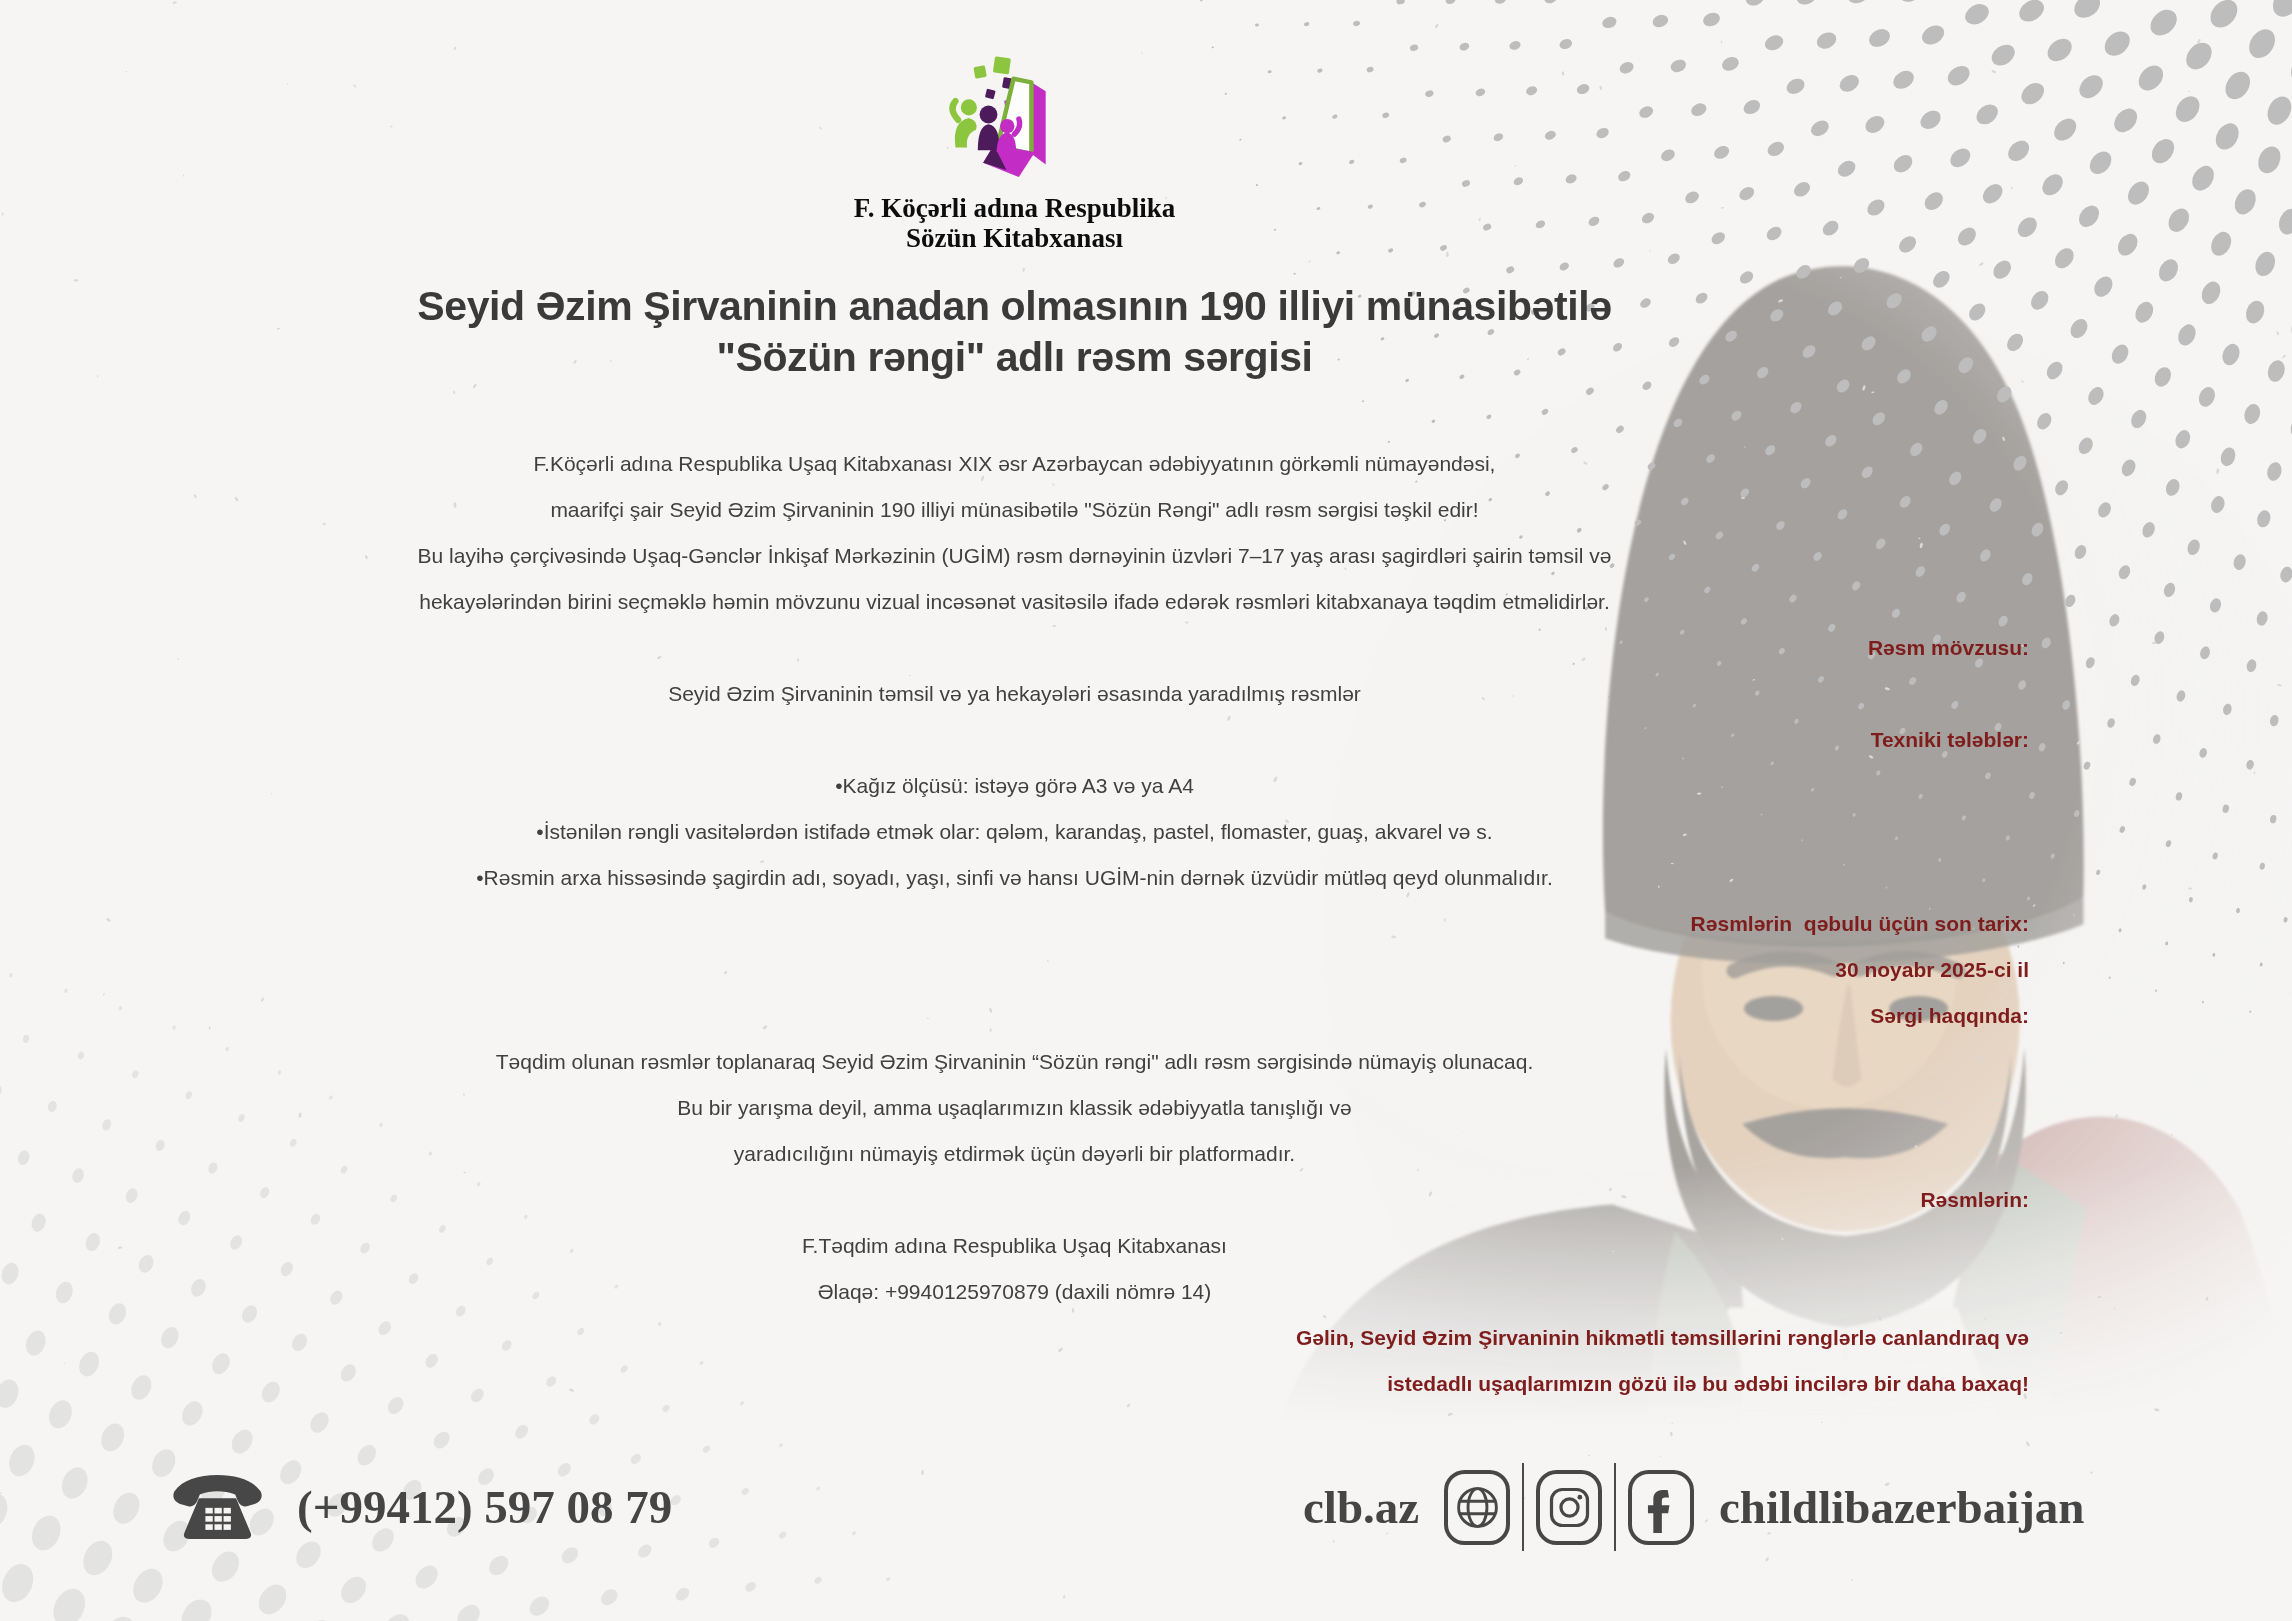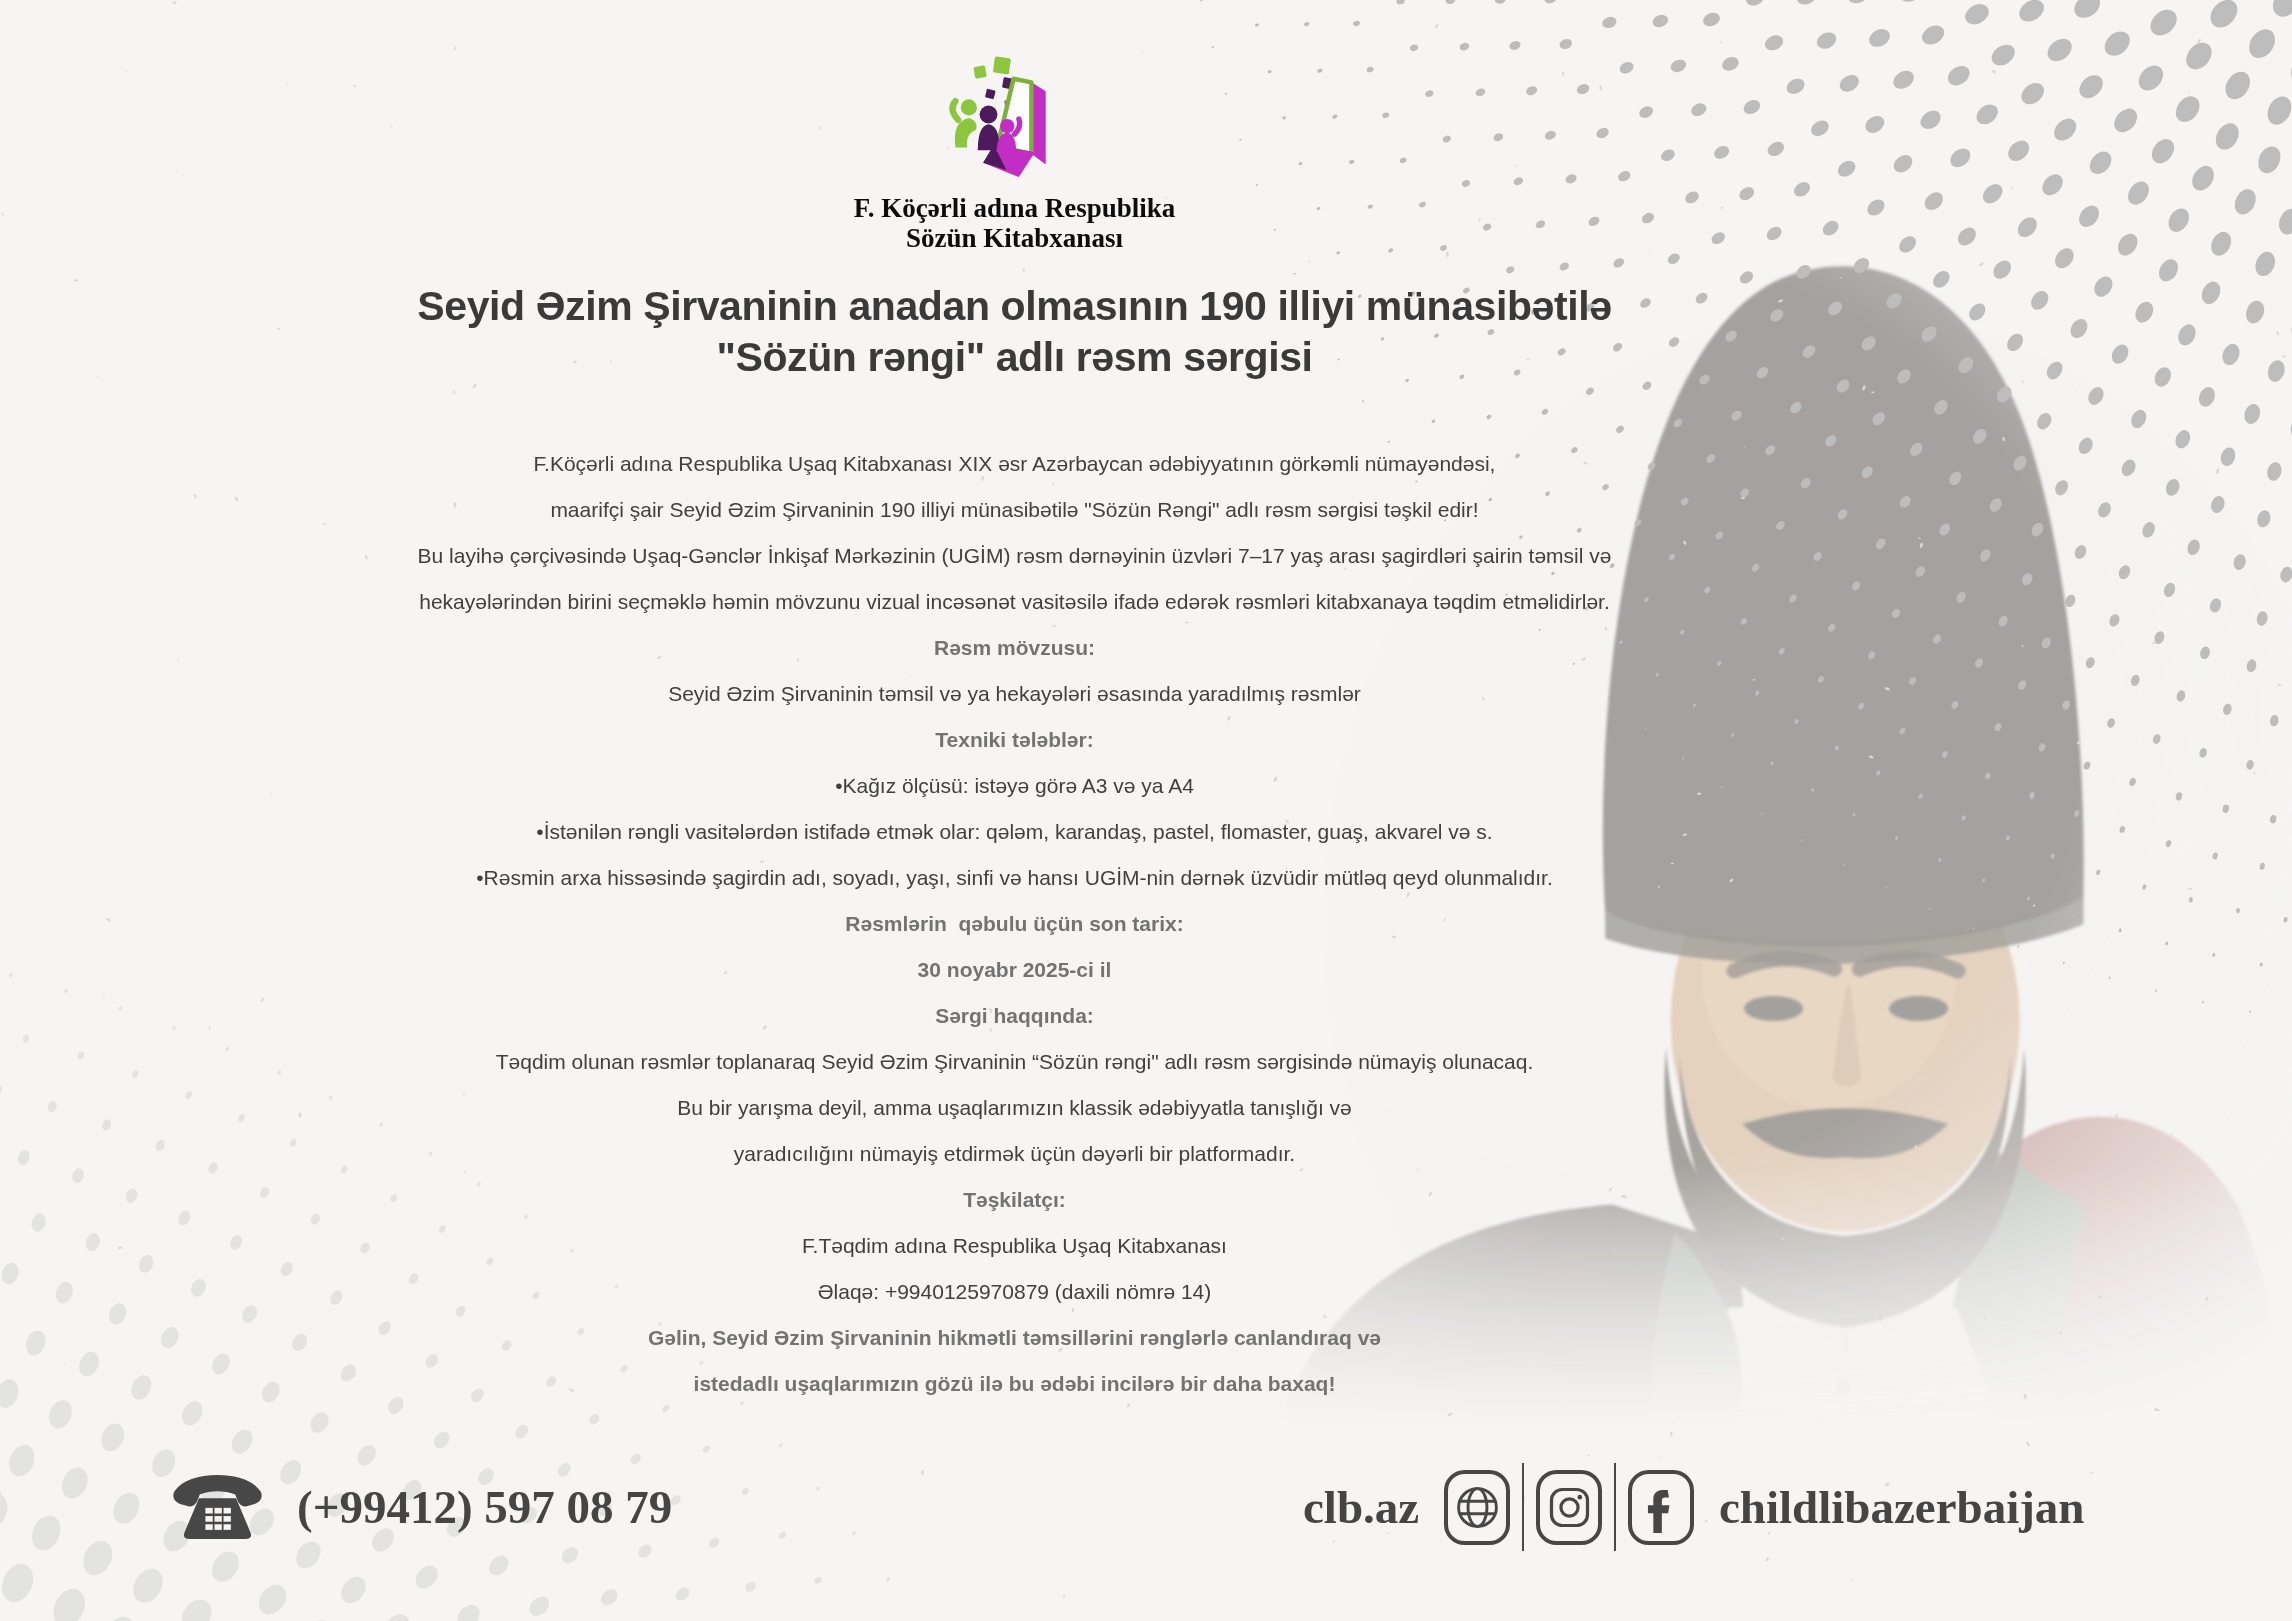--- a/index.html
+++ b/index.html
@@ -10,21 +10,21 @@
   }
   #decor{position:absolute;inset:0;z-index:2;pointer-events:none;}
   #portrait{position:absolute;left:1057px;top:188px;width:1236px;height:1254px;z-index:1;filter:blur(1.8px);}
   .center-col{position:absolute;left:0;width:2029px;text-align:center;z-index:3;}
   .logo-wrap{position:absolute;left:931px;top:52px;width:224px;height:134px;z-index:3;}
   .libname{top:193px;font-family:"Liberation Serif", serif;font-weight:bold;color:#0d0d0d;
            font-size:27px;line-height:30px;}
   .title{top:281px;font-weight:bold;color:#3a3a3a;font-size:41px;line-height:51px;letter-spacing:-0.4px;}
   .content{top:441px;color:#404040;}
   .line{height:46px;line-height:46px;font-size:21px;white-space:pre-wrap;}
-  .line.b{font-weight:bold;color:#737373;}
+  .line.b{font-weight:bold;color:#7f1d1d;text-align:right;}
   .footer-left{position:absolute;left:170px;top:1465px;height:84px;display:flex;align-items:center;gap:32px;z-index:3;text-align:center;}
   .footer-right{position:absolute;left:1303px;top:1462px;height:90px;display:flex;align-items:center;z-index:3;}
   .serif-big{font-family:"Liberation Serif", serif;font-weight:bold;font-size:47px;color:#454545;white-space:nowrap;}
   .icon-box{width:66px;height:75px;border:4px solid #474747;border-radius:20.6px;box-sizing:border-box;
             display:flex;align-items:center;justify-content:center;background:transparent;flex:none;}
   .vdiv{width:2.7px;height:88px;background:#4a4a4a;margin:0 11.6px;flex:none;}
   .mr26{margin-right:25px;} .ml26{margin-left:25px;}
 </style>
 </head>
 <body>
@@ -804,21 +804,21 @@
     <div class="line b">Texniki tələblər:</div>
     <div class="line r">•Kağız ölçüsü: istəyə görə A3 və ya A4</div>
     <div class="line r">•İstənilən rəngli vasitələrdən istifadə etmək olar: qələm, karandaş, pastel, flomaster, guaş, akvarel və s.</div>
     <div class="line r">•Rəsmin arxa hissəsində şagirdin adı, soyadı, yaşı, sinfi və hansı UGİM-nin dərnək üzvüdir mütləq qeyd olunmalıdır.</div>
     <div class="line b">Rəsmlərin  qəbulu üçün son tarix:</div>
     <div class="line b">30 noyabr 2025-ci il</div>
     <div class="line b">Sərgi haqqında:</div>
     <div class="line r">Təqdim olunan rəsmlər toplanaraq Seyid Əzim Şirvaninin “Sözün rəngi" adlı rəsm sərgisində nümayiş olunacaq.</div>
     <div class="line r">Bu bir yarışma deyil, amma uşaqlarımızın klassik ədəbiyyatla tanışlığı və</div>
     <div class="line r">yaradıcılığını nümayiş etdirmək üçün dəyərli bir platformadır.</div>
-    <div class="line b">Təşkilatçı:</div>
+    <div class="line b">Rəsmlərin:</div>
     <div class="line r">F.Təqdim adına Respublika Uşaq Kitabxanası</div>
     <div class="line r">Əlaqə: +9940125970879 (daxili nömrə 14)</div>
     <div class="line b">Gəlin, Seyid Əzim Şirvaninin hikmətli təmsillərini rənglərlə canlandıraq və</div>
     <div class="line b">istedadlı uşaqlarımızın gözü ilə bu ədəbi incilərə bir daha baxaq!</div>
   </div>
 
   <div class="footer-left">
     <svg width="95" height="72" viewBox="0 0 110 82">
       <g fill="#474747">
         <path d="M14 38 C5 36 2 29 5 23 C14 10 33 4 55 4 C77 4 96 10 105 23 C108 29 105 36 96 38 L89 40 C83.5 41.5 80 38 78 33 L75.5 26.5 C62 21.5 48 21.5 34.5 26.5 L32 33 C30 38 26.5 41.5 21 40 Z"></path>

